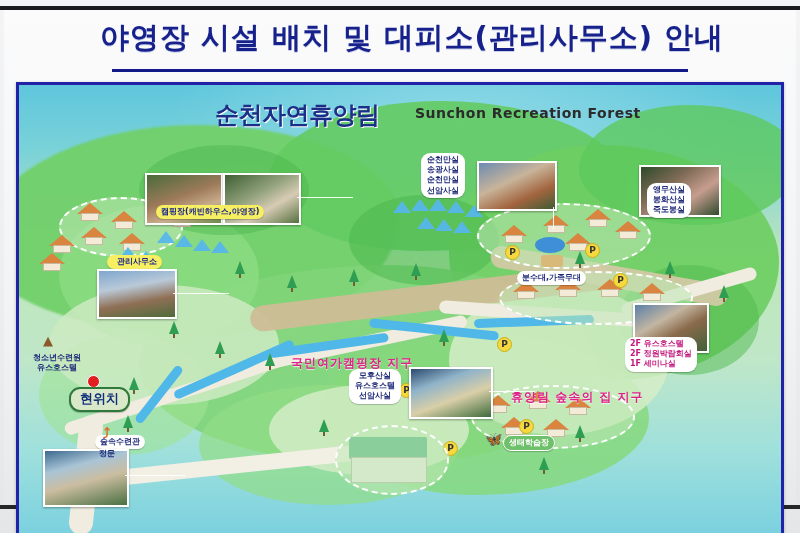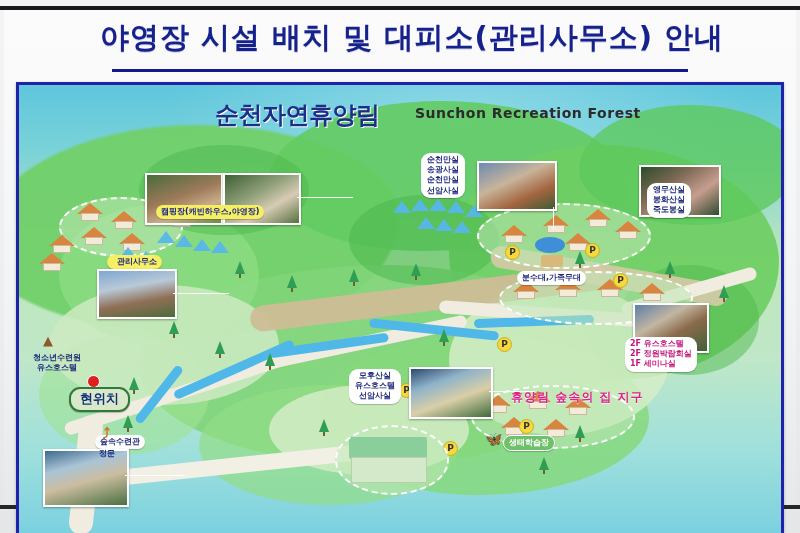--- a/index.html
+++ b/index.html
@@ -351,20 +351,21 @@
       <div class="lab" style="left:498px;top:186px;">분수대,가족무대</div>
 
       <div class="pmark" style="left:486px;top:160px;">P</div>
       <div class="pmark" style="left:566px;top:158px;">P</div>
       <div class="pmark" style="left:594px;top:188px;">P</div>
       <div class="pmark" style="left:380px;top:298px;">P</div>
       <div class="pmark" style="left:478px;top:252px;">P</div>
       <div class="pmark" style="left:500px;top:334px;">P</div>
       <div class="pmark" style="left:424px;top:356px;">P</div>
 
+      <div class="district" style="left:272px;top:270px;">국민여가캠핑장 지구</div>
       <div class="district" style="left:492px;top:304px;">휴양림 숲속의 집 지구</div>
 
       <div class="photo ph-a" style="left:126px;top:88px;width:74px;height:48px;"></div>
       <div class="photo ph-b" style="left:204px;top:88px;width:74px;height:48px;"></div>
       <div class="lab yellow" style="left:137px;top:120px;">캠핑장(캐빈하우스,야영장)</div>
 
       <div class="lab yellow" style="left:88px;top:170px;padding-left:10px;">관리사무소</div>
       <div class="photo ph-c" style="left:78px;top:184px;width:76px;height:46px;"></div>
 
       <div class="photo ph-d" style="left:458px;top:76px;width:76px;height:46px;"></div>

